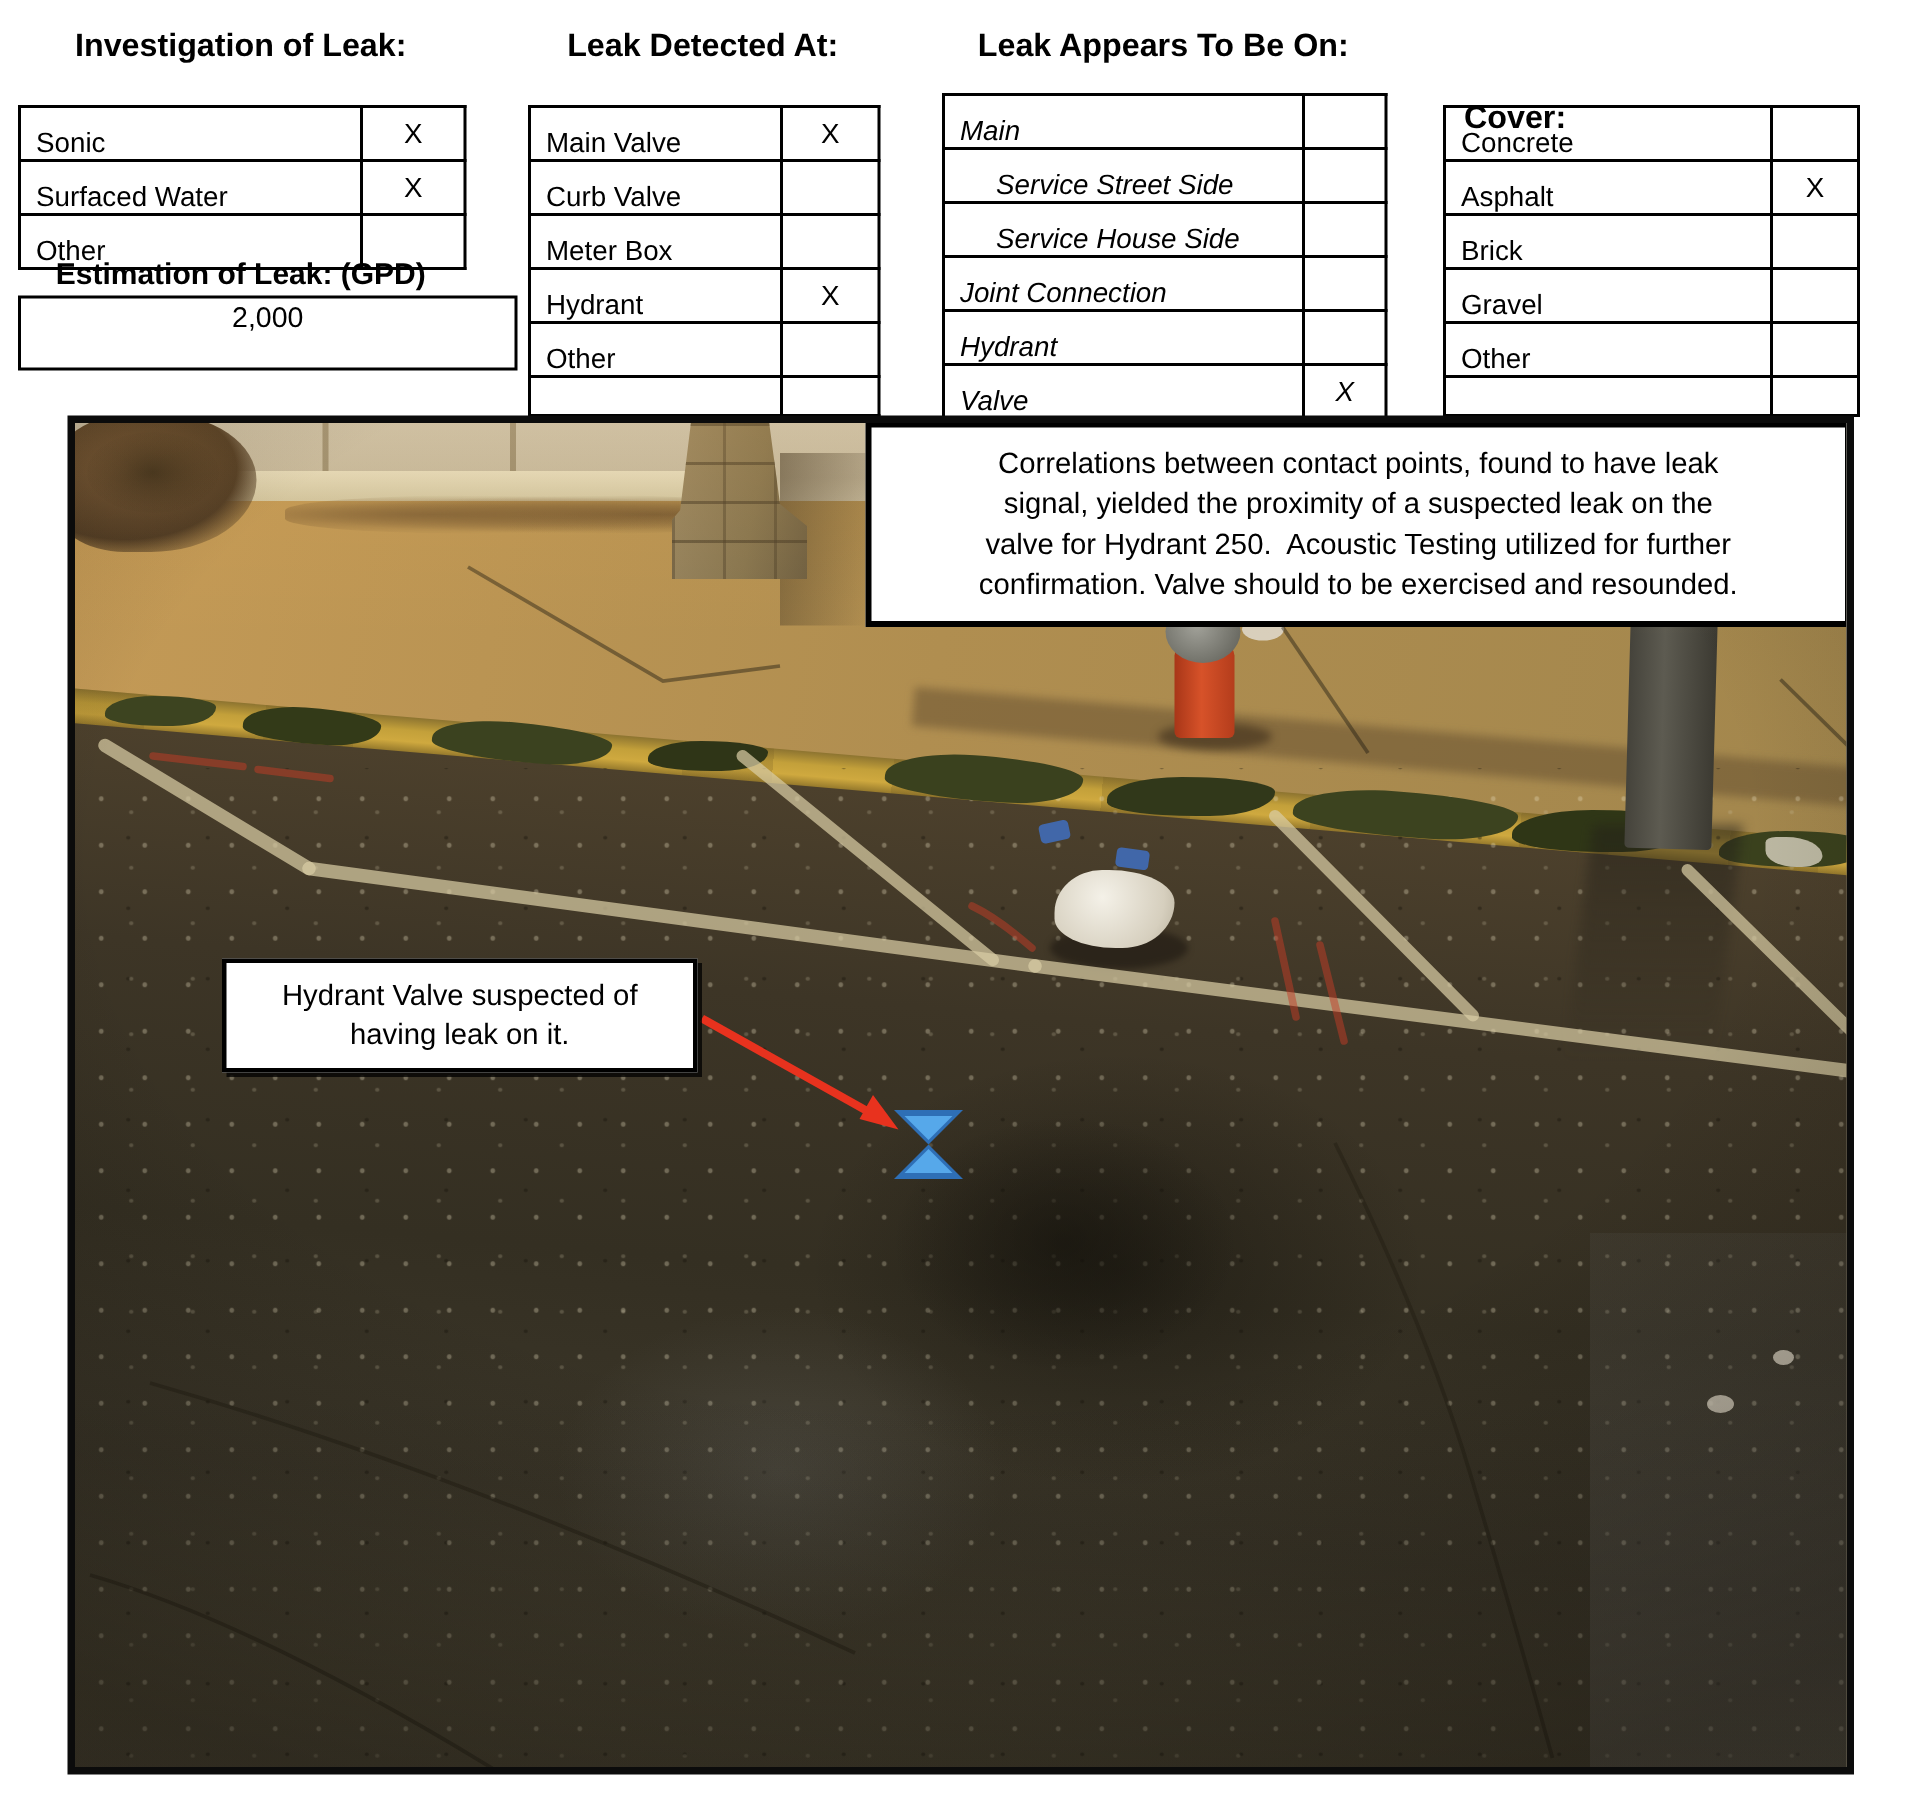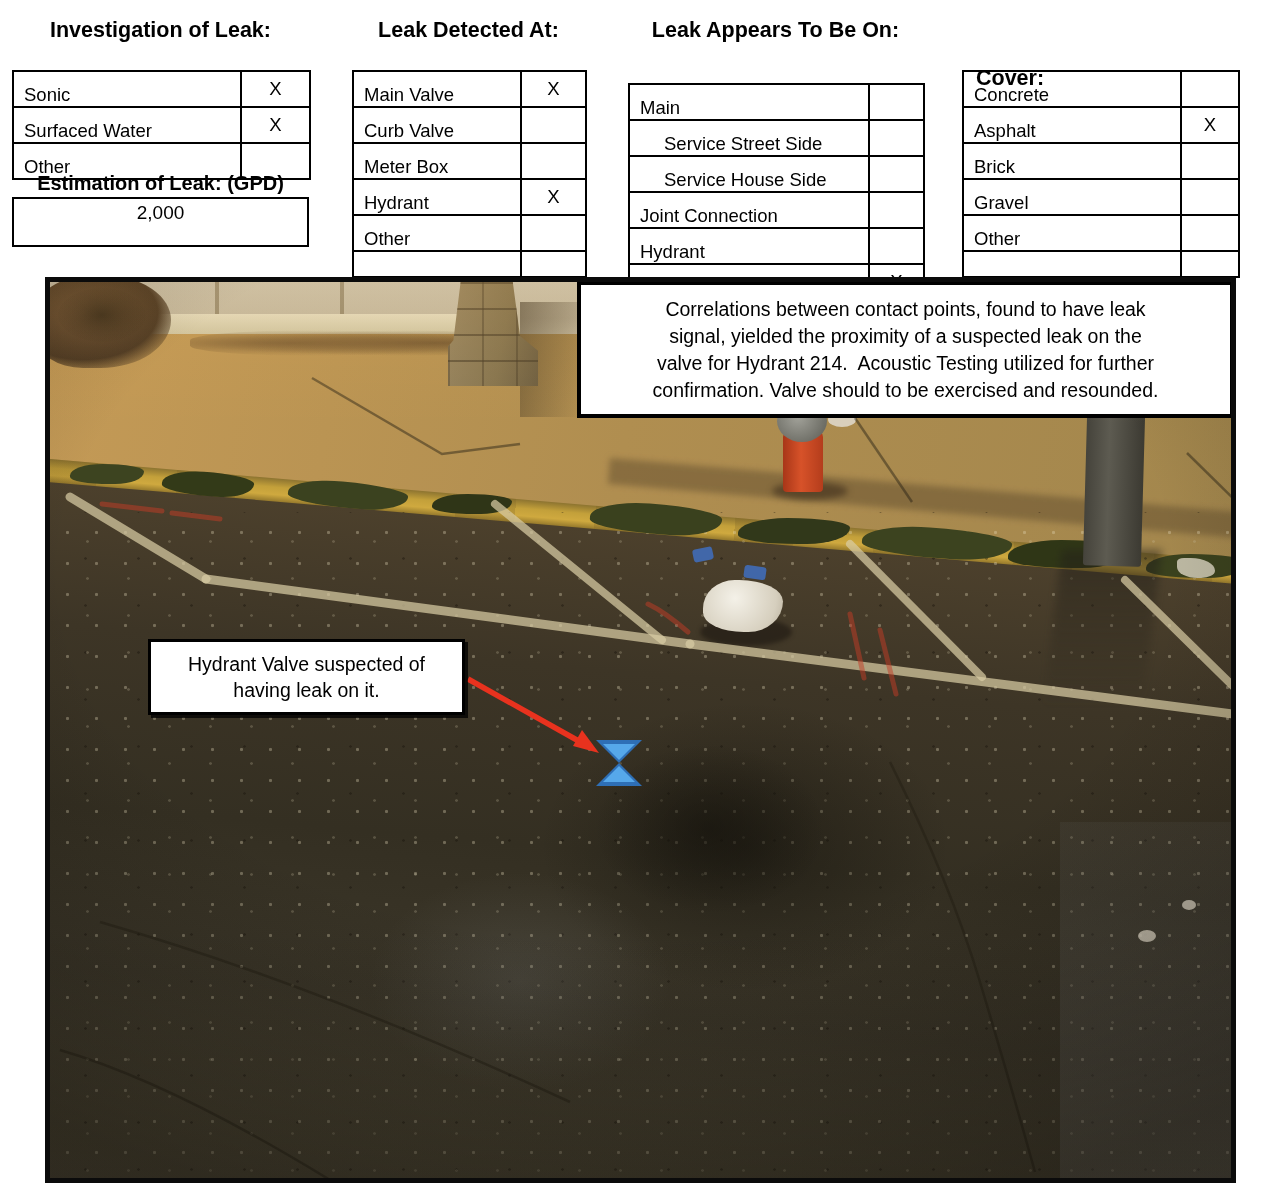--- a/index.html
+++ b/index.html
@@ -6,21 +6,21 @@
   .page{position:relative;width:1280px;height:1199px;background:#fff;overflow:hidden;
         font-family:"Liberation Sans",sans-serif;color:#000;}
   
   .tbl-title{position:absolute;font-weight:bold;font-size:21.5px;text-align:center;top:16px;line-height:28px;}
   table.chk{position:absolute;border-collapse:collapse;table-layout:fixed;}
   table.chk td{border:2px solid #000;height:25.6px;box-sizing:border-box;
                font-size:18.5px;padding:12px 0 0 10px;vertical-align:middle;overflow:hidden;white-space:nowrap;}
   table.chk td.mark{text-align:center;padding:0;}
   table.chk td.indent{padding-left:34px;}
   .est-title{position:absolute;left:12px;top:172px;width:297px;text-align:center;font-weight:bold;font-size:20px;}
-  .est-box{position:absolute;left:12px;top:197px;width:297px;height:50px;border:2px solid #000;
+  .est-box{position:absolute;left:12px;top:197px;width:333px;height:50px;border:2px solid #000;
            box-sizing:border-box;text-align:center;font-size:19px;padding-top:3px;}
   
   .photo{position:absolute;left:45px;top:277px;width:1191px;height:906px;border:5px solid #0b0b0b;
          box-sizing:border-box;background:linear-gradient(100deg,#c49a56,#b08e50 45%,#a0854c);overflow:hidden;}
   .photo *{position:absolute;}
   .ph-wall{left:0;top:0;width:540px;height:52px;
      background:linear-gradient(#c9c1ac,#c2b89f 70%,#cdc3a8);z-index:2;}
   .ph-joint{top:0;width:4px;height:36px;background:rgba(120,105,75,.55);z-index:3;}
   .ph-trim{left:0;top:32px;width:460px;height:20px;background:linear-gradient(#e2dabd,#cfc5a2);z-index:3;}
   .ph-bumps{left:140px;top:48px;width:330px;height:26px;z-index:4;border-radius:40%;
@@ -159,21 +159,21 @@
           <td></td>
           <td class="mark"></td>
         </tr>
     <tr>
           <td></td>
           <td class="mark"></td>
         </tr>
   </tbody>
     </table>
 
-  <table class="chk" style="left:628px;top:83px;width:295px;">
+  <table class="chk" style="left:628px;top:62px;width:295px;font-style:italic;">
     <colgroup>
         <col style="width:240px">
         <col style="width:55px">
       </colgroup>
     <tbody>
         <tr>
           <td>Main</td>
           <td class="mark"></td>
         </tr>
     <tr>
@@ -301,21 +301,21 @@
         <path d="M800 332 L814 396"></path>
         <path d="M830 348 L846 412"></path>
       </g>
     </svg>
 
     <div class="ph-vignette"></div>
 
     <div class="cap-box">
       <div>Correlations between contact points, found to have leak</div>
       <div>signal, yielded the proximity of a suspected leak on the</div>
-      <div>valve for Hydrant 214.  Acoustic Testing utilized for further</div>
+      <div>valve for Hydrant 250.  Acoustic Testing utilized for further</div>
       <div>confirmation. Valve should to be exercised and resounded.</div>
     </div>
     <div class="lbl-box">
       <div>Hydrant Valve suspected of</div>
       <div>having leak on it.</div>
     </div>
 
     <svg class="anno-svg" width="1181" height="896" viewBox="0 0 1181 896">
       <g>
         <line x1="418" y1="397" x2="534" y2="462" stroke="#e8321e" stroke-width="5.5"></line>

